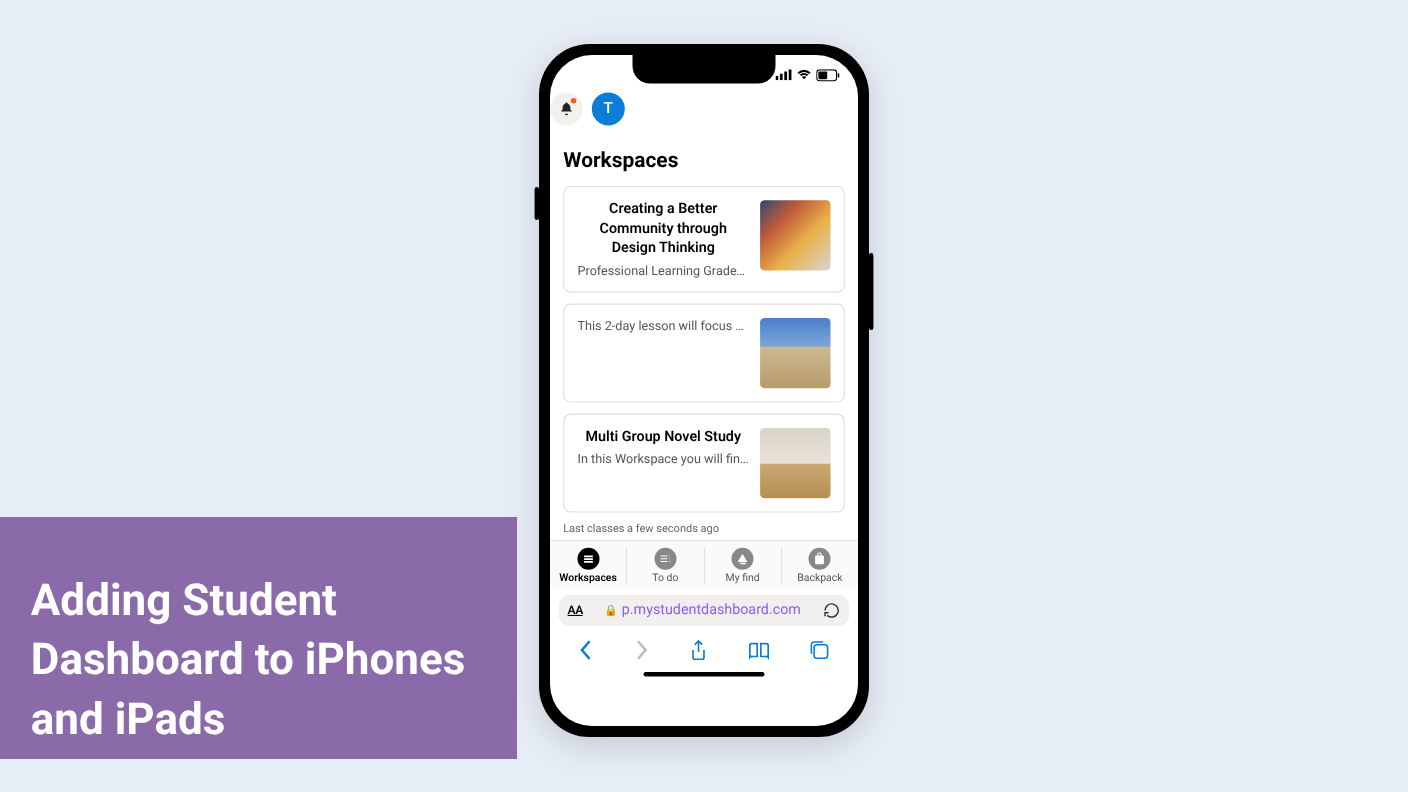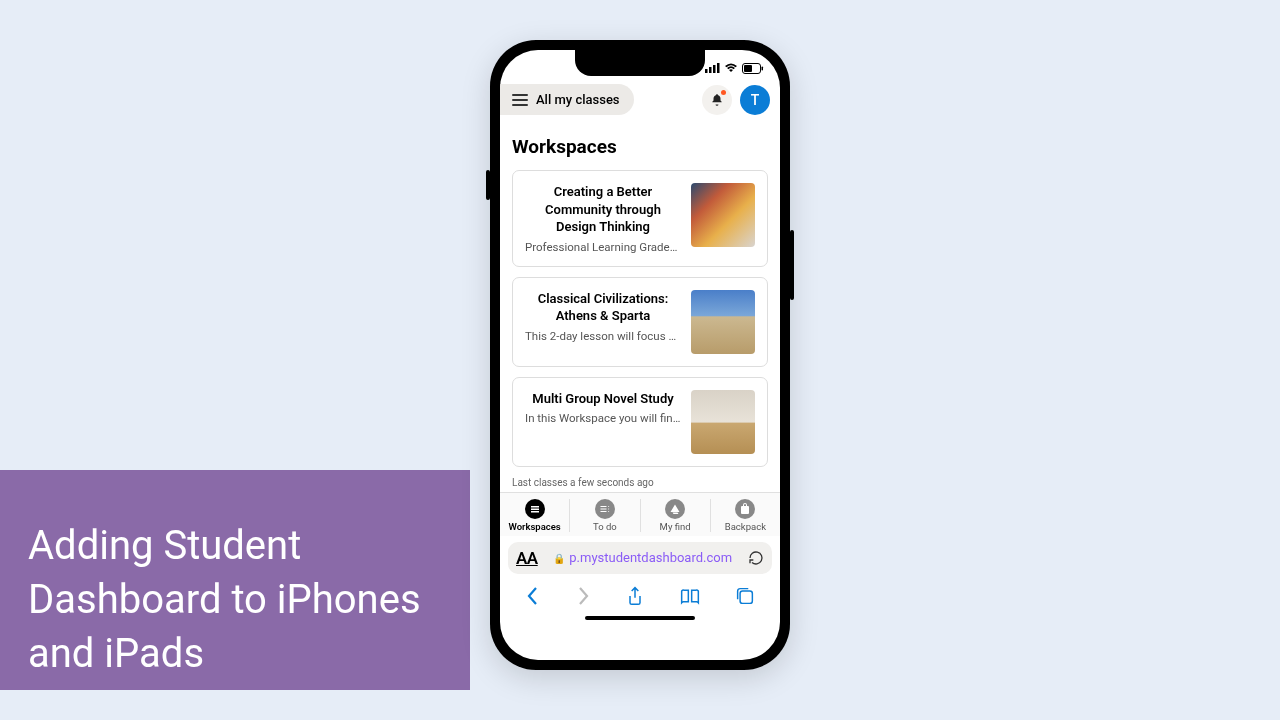--- a/index.html
+++ b/index.html
@@ -20,21 +20,21 @@
     width: 470px;
     height: 220px;
     background: #8a6aa8;
     color: #fff;
     padding: 35px 28px;
     display: flex;
     align-items: center;
   }
   .caption-text {
     font-size: 40px;
-    font-weight: 400;
+    font-weight: 700;
     line-height: 1.35;
     margin-top: 40px;
   }
 
   
   .phone {
     position: absolute;
     left: 490px;
     top: 40px;
     width: 300px;
@@ -206,21 +206,21 @@
   
   .address {
     display:flex; align-items:center;
     margin: 6px 8px;
     background: #f1f0ee;
     border-radius: 10px;
     padding: 6px 8px;
     font-size: 13px;
     gap: 6px;
   }
-  .aa { font-size: 17px; font-weight:600; letter-spacing:-0.5px;text-decoration:underline; }
+  .aa { font-size: 11px; font-weight:600; letter-spacing:-0.5px;text-decoration:underline; }
   .url { flex:1; text-align:center; color:#8b5cf6; white-space:nowrap; overflow:hidden; }
   .lock { font-size: 10px; }
 
   
   .safari-bar {
     display:flex;
     justify-content: space-around;
     align-items: center;
     padding: 6px 8px 2px 8px;
   }
@@ -256,28 +256,20 @@
           <path d="M7 9 L5 7 Q7 5.5 9 7 Z M3 5 Q7 1.5 11 5 L9.5 6.2 Q7 4 4.5 6.2 Z M1 3 Q7 -2 13 3 L11.5 4.2 Q7 0.5 2.5 4.2 Z" fill="#000"></path>
         </svg>
       <svg width="22" height="11" viewBox="0 0 22 11">
           <rect x="0.5" y="0.5" width="18" height="10" rx="2.5" fill="none" stroke="#000" stroke-width="1"></rect>
           <rect x="2" y="2" width="8" height="7" rx="1" fill="#000"></rect>
           <rect x="19.5" y="3.5" width="1.5" height="4" rx="0.8" fill="#000"></rect>
         </svg>
     </div>
 
     <div class="app-header">
-      <div class="menu-pill">
-        <div class="hamburger">
-            <span></span>
-            <span></span>
-            <span></span>
-          </div>
-        <span>All my classes</span>
-      </div>
       <div class="header-right">
         <div class="bell-circle">
           <svg width="14" height="14" viewBox="0 0 24 24" fill="#222">
               <path d="M12 2a2 2 0 012 2c2.5.8 4 3 4 6v3l2 2v1H4v-1l2-2v-3c0-3 1.5-5.2 4-6a2 2 0 012-2zm0 20a2.5 2.5 0 002.5-2.5h-5A2.5 2.5 0 0012 22z"></path>
             </svg>
           <div class="bell-dot"></div>
         </div>
         <div class="avatar">
           <span>T</span>
         </div>
@@ -290,21 +282,20 @@
       <div class="card">
         <div class="card-text">
           <div class="card-title">Creating a Better Community through Design Thinking</div>
           <div class="card-sub">Professional Learning Grades/…</div>
         </div>
         <div class="card-img img1"></div>
       </div>
 
       <div class="card">
         <div class="card-text">
-          <div class="card-title">Classical Civilizations: Athens &amp; Sparta</div>
           <div class="card-sub">This 2-day lesson will focus on…</div>
         </div>
         <div class="card-img img2"></div>
       </div>
 
       <div class="card">
         <div class="card-text">
           <div class="card-title">Multi Group Novel Study</div>
           <div class="card-sub">In this Workspace you will find …</div>
         </div>

